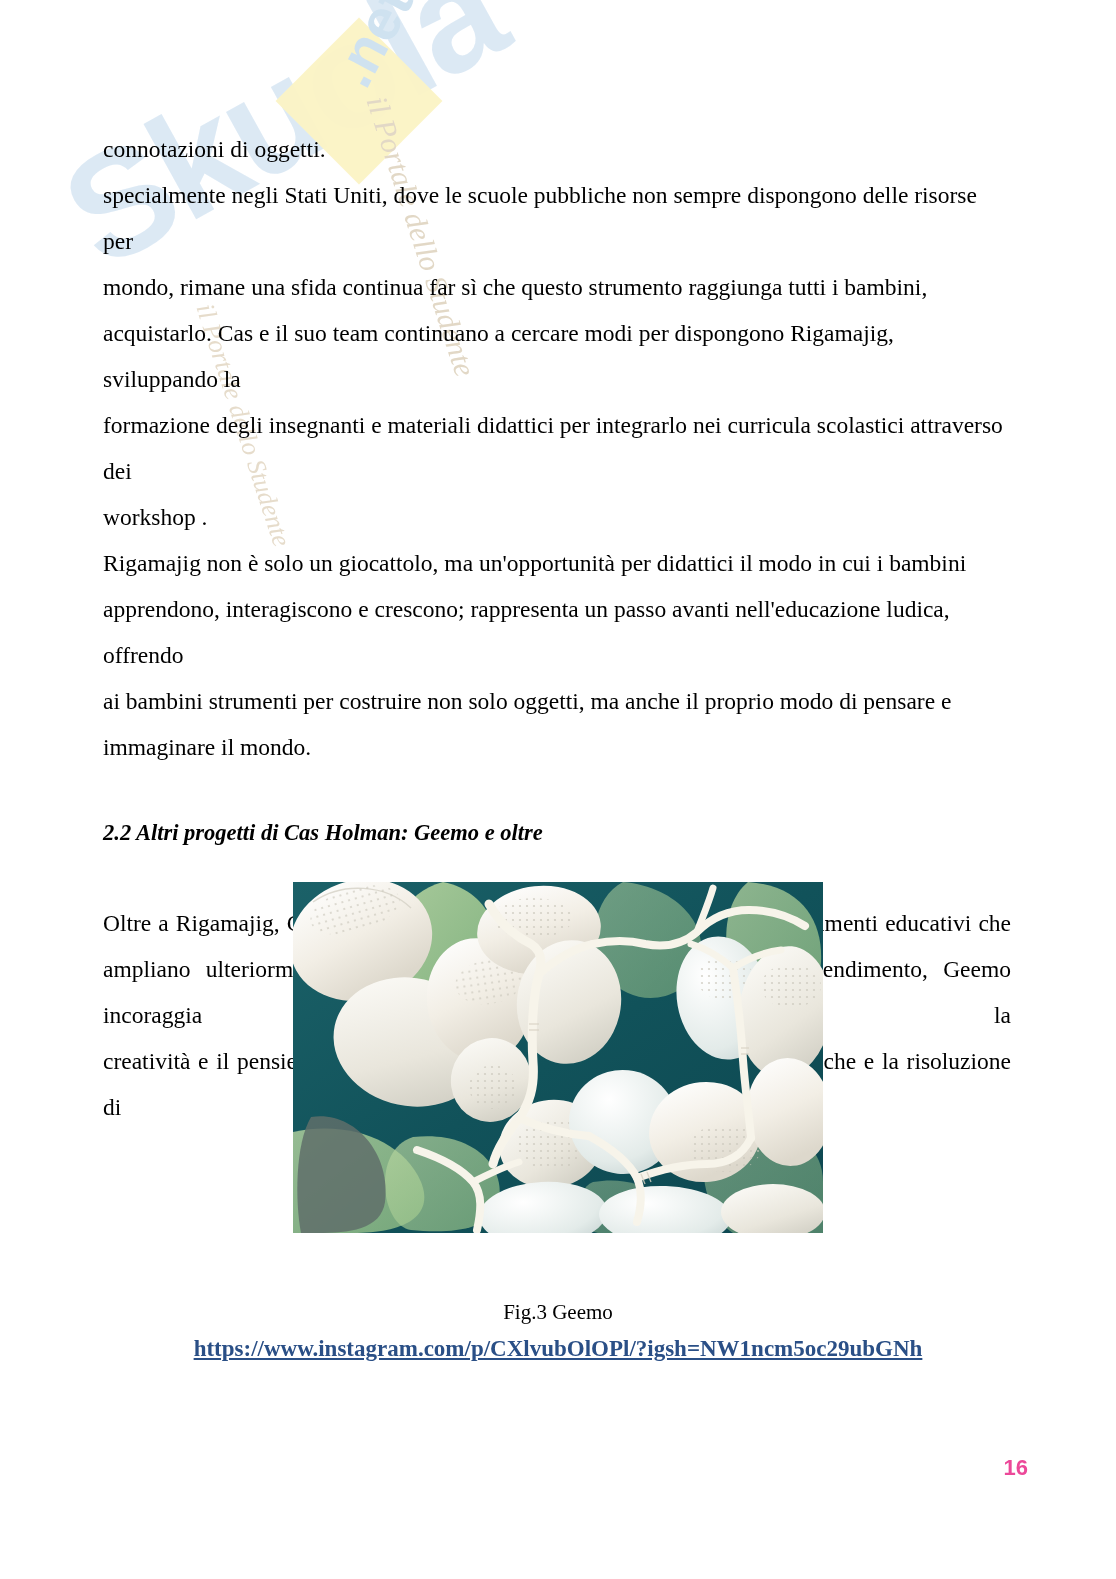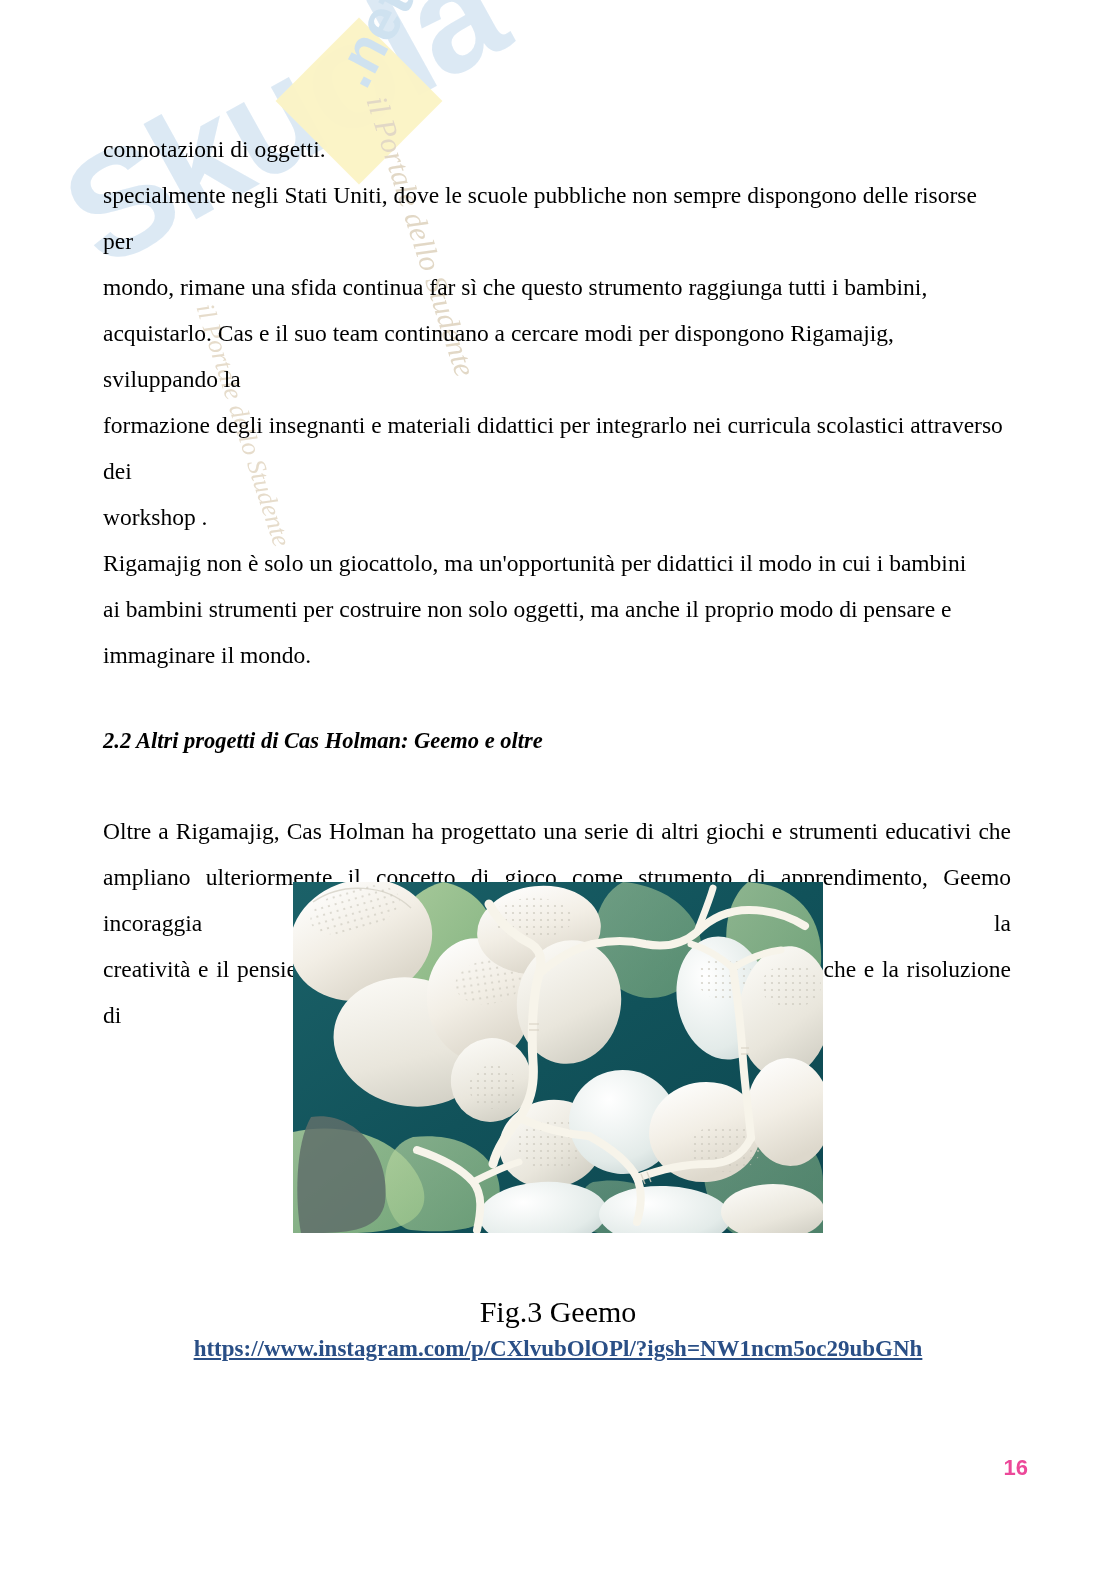--- a/index.html
+++ b/index.html
@@ -143,21 +143,21 @@
   }
   .caption-block {
     position: absolute;
     left: 0;
     top: 1296px;
     width: 1116px;
     text-align: center;
     z-index: 2;
   }
   .caption {
-    font-size: 30px;
+    font-size: 21px;
     line-height: 32px;
     margin: 0;
   }
   .fig-link {
     font-size: 23px;
     line-height: 34px;
     color: #2a4f86;
     text-decoration: underline;
     display: inline-block;
     margin-top: 4px;
@@ -191,20 +191,21 @@
   <div class="content">
 
     <p class="para block-top">
       <span class="line">connotazioni di oggetti.</span>
       <span class="line">specialmente negli Stati Uniti, dove le scuole pubbliche non sempre dispongono delle risorse per</span>
       <span class="line">mondo, rimane una sfida continua far sì che questo strumento raggiunga tutti i bambini,</span>
       <span class="line">acquistarlo. Cas e il suo team continuano a cercare modi per dispongono Rigamajig, sviluppando la</span>
       <span class="line">formazione degli insegnanti e materiali didattici per integrarlo nei curricula scolastici attraverso dei</span>
       <span class="line">workshop .</span>
       <span class="line">Rigamajig non è solo un giocattolo, ma un'opportunità per didattici il modo in cui i bambini</span>
+      <span class="line">apprendono, interagiscono e crescono; rappresenta un passo avanti nell'educazione ludica, offrendo</span>
       <span class="line">ai bambini strumenti per costruire non solo oggetti, ma anche il proprio modo di pensare e</span>
       <span class="line">immaginare il mondo.</span>
     </p>
 
     <h2 class="heading">2.2 Altri progetti di Cas Holman: Geemo e oltre</h2>
 
     <div class="gap-after-heading"></div>
 
     <p class="para justify">
       <span class="line stretch">Oltre a Rigamajig, Cas Holman ha progettato una serie di altri giochi e strumenti educativi che</span>

